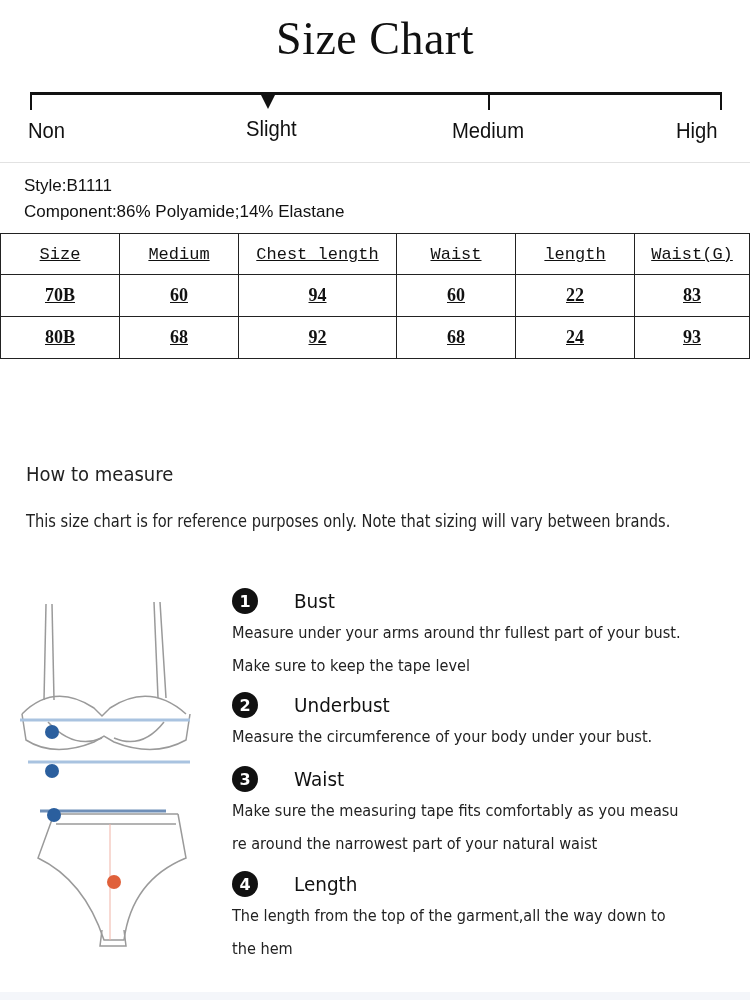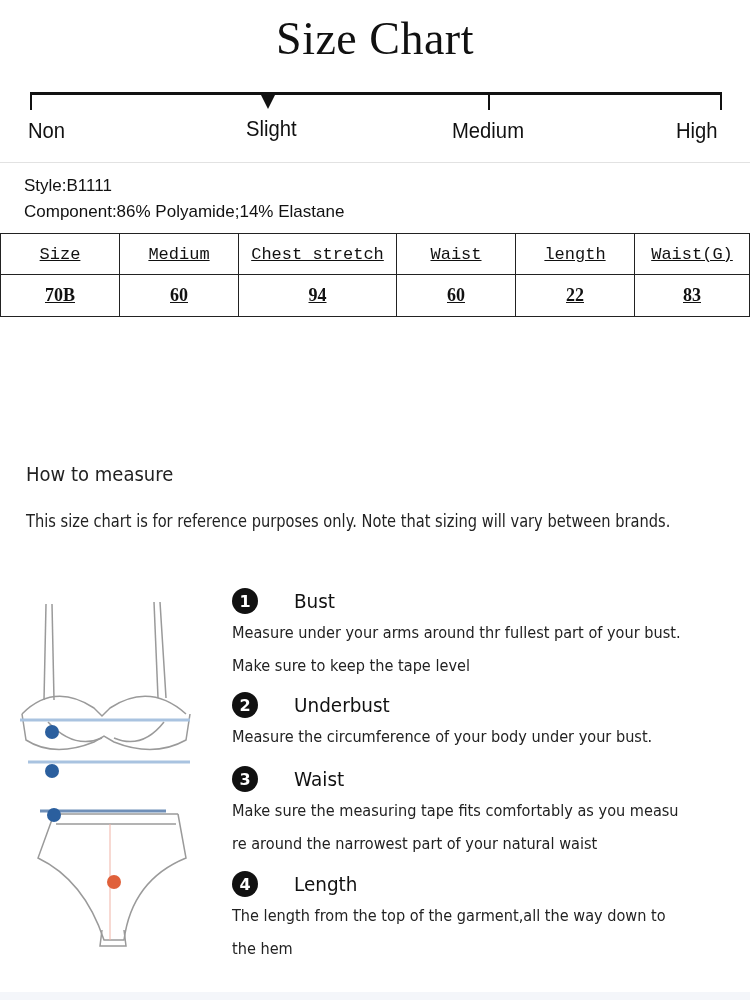--- a/index.html
+++ b/index.html
@@ -46,34 +46,42 @@
 <div class="sep" style="top:162px"></div>
 
 <div class="meta" style="top:176px">Style:B1111</div>
 <div class="meta" style="top:202px">Component:86% Polyamide;14% Elastane</div>
 
 <table class="sizes">
   <thead>
     <tr>
       <th style="width:118px">Size</th>
       <th style="width:118px">Medium</th>
-      <th style="width:157px">Chest stretch</th>
+      <th style="width:157px">Chest length</th>
       <th style="width:118px">Waist</th>
       <th style="width:118px">length</th>
       <th>Waist(G)</th>
     </tr>
   </thead>
   <tbody>
     <tr>
       <td>70B</td>
       <td>60</td>
       <td>94</td>
       <td>60</td>
       <td>22</td>
       <td>83</td>
+    </tr>
+    <tr>
+      <td>80B</td>
+      <td>68</td>
+      <td>92</td>
+      <td>68</td>
+      <td>24</td>
+      <td>93</td>
     </tr>
   </tbody>
 </table>
 
 <div class="how-title">How to measure</div>
 <div class="note">This size chart is for reference purposes only. Note that sizing will vary between brands.</div>
 
 <div class="figure">
   <svg width="190" height="380" viewBox="0 0 190 380" xmlns="http://www.w3.org/2000/svg">
     <g fill="none" stroke="#9a9a9a" stroke-width="1.5">

